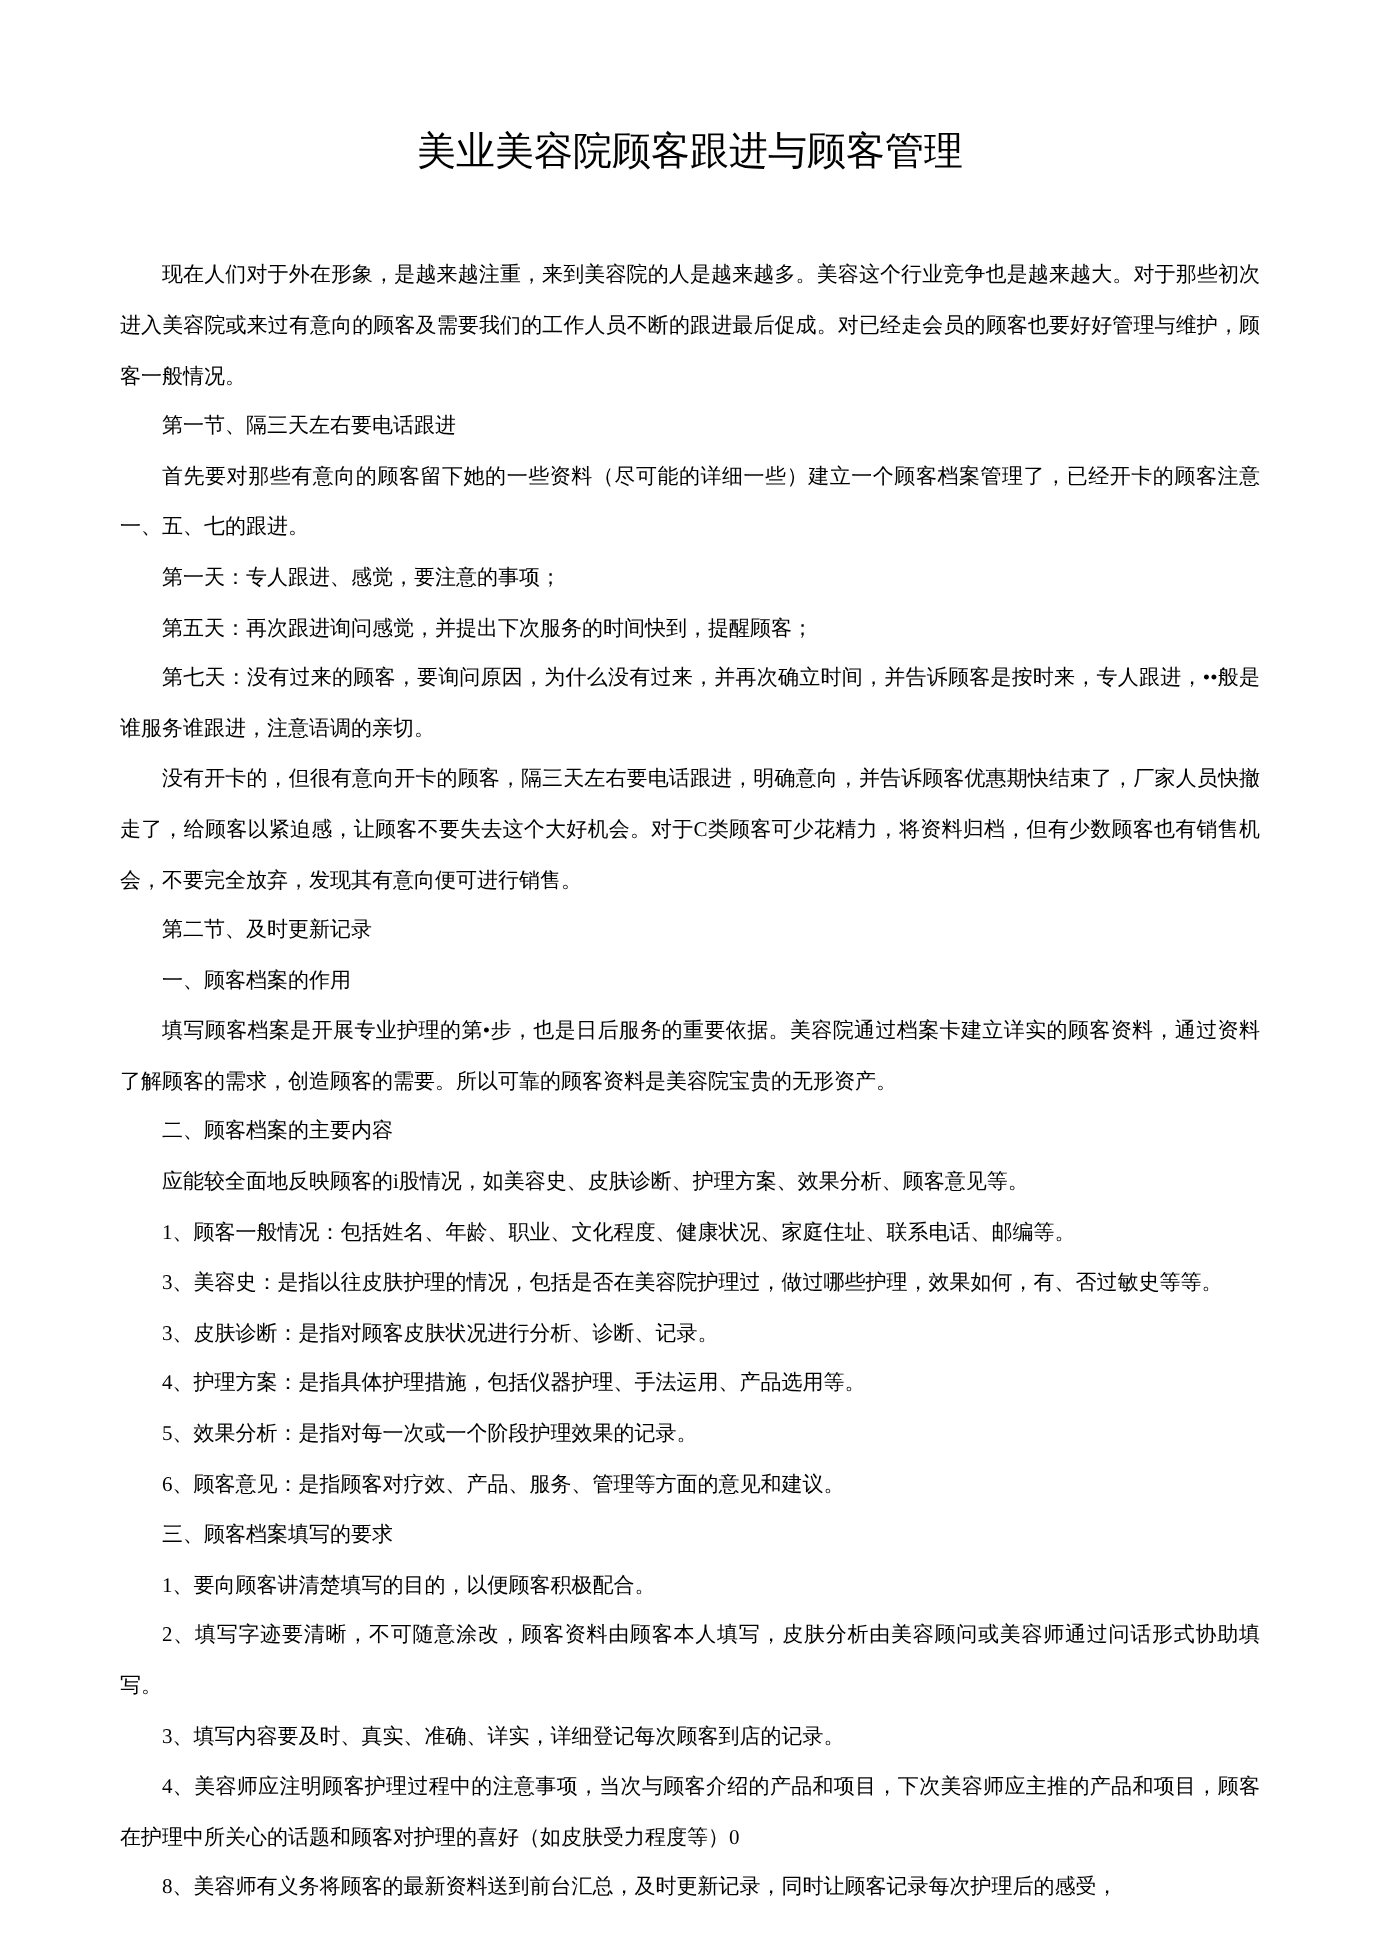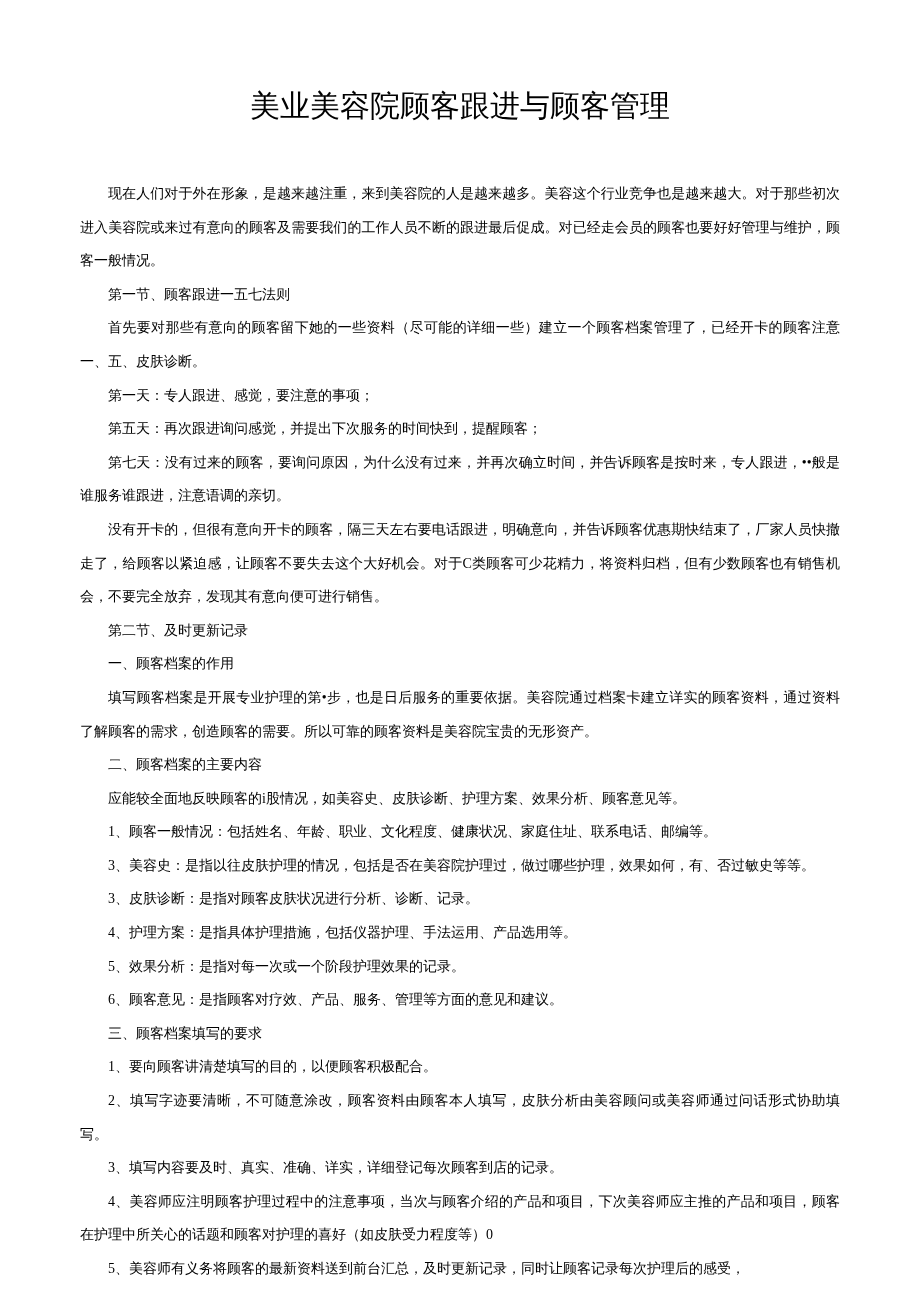--- a/index.html
+++ b/index.html
@@ -12,52 +12,52 @@
       background: #ffffff;
       width: 920px;
       margin: 0 auto;
       padding: 70px 80px 50px 80px;
       color: #000000;
       font-size: 14px;
       line-height: 2.4;
     }
     .title {
       text-align: center;
-      font-size: 30px;
+      font-size: 26px;
       font-weight: normal;
       margin-bottom: 35px;
       font-family: "SimSun", "宋体", serif;
     }
     .paragraph {
       text-indent: 2em;
       margin-bottom: 0;
       text-align: justify;
     }
   </style>
 </head>
 <body>
 
 <h1 class="title">美业美容院顾客跟进与顾客管理</h1>
 
 <p class="paragraph">现在人们对于外在形象，是越来越注重，来到美容院的人是越来越多。美容这个行业竞争也是越来越大。对于那些初次进入美容院或来过有意向的顾客及需要我们的工作人员不断的跟进最后促成。对已经走会员的顾客也要好好管理与维护，顾客一般情况。</p>
-<p class="paragraph">第一节、顾客跟进一五七法则</p>
-<p class="paragraph">首先要对那些有意向的顾客留下她的一些资料（尽可能的详细一些）建立一个顾客档案管理了，已经开卡的顾客注意一、五、皮肤诊断。</p>
+<p class="paragraph">第一节、隔三天左右要电话跟进</p>
+<p class="paragraph">首先要对那些有意向的顾客留下她的一些资料（尽可能的详细一些）建立一个顾客档案管理了，已经开卡的顾客注意一、五、七的跟进。</p>
 <p class="paragraph">第一天：专人跟进、感觉，要注意的事项；</p>
 <p class="paragraph">第五天：再次跟进询问感觉，并提出下次服务的时间快到，提醒顾客；</p>
 <p class="paragraph">第七天：没有过来的顾客，要询问原因，为什么没有过来，并再次确立时间，并告诉顾客是按时来，专人跟进，••般是谁服务谁跟进，注意语调的亲切。</p>
 <p class="paragraph">没有开卡的，但很有意向开卡的顾客，隔三天左右要电话跟进，明确意向，并告诉顾客优惠期快结束了，厂家人员快撤走了，给顾客以紧迫感，让顾客不要失去这个大好机会。对于C类顾客可少花精力，将资料归档，但有少数顾客也有销售机会，不要完全放弃，发现其有意向便可进行销售。</p>
 <p class="paragraph">第二节、及时更新记录</p>
 <p class="paragraph">一、顾客档案的作用</p>
 <p class="paragraph">填写顾客档案是开展专业护理的第•步，也是日后服务的重要依据。美容院通过档案卡建立详实的顾客资料，通过资料了解顾客的需求，创造顾客的需要。所以可靠的顾客资料是美容院宝贵的无形资产。</p>
 <p class="paragraph">二、顾客档案的主要内容</p>
 <p class="paragraph">应能较全面地反映顾客的i股情况，如美容史、皮肤诊断、护理方案、效果分析、顾客意见等。</p>
 <p class="paragraph">1、顾客一般情况：包括姓名、年龄、职业、文化程度、健康状况、家庭住址、联系电话、邮编等。</p>
 <p class="paragraph">3、美容史：是指以往皮肤护理的情况，包括是否在美容院护理过，做过哪些护理，效果如何，有、否过敏史等等。</p>
 <p class="paragraph">3、皮肤诊断：是指对顾客皮肤状况进行分析、诊断、记录。</p>
 <p class="paragraph">4、护理方案：是指具体护理措施，包括仪器护理、手法运用、产品选用等。</p>
 <p class="paragraph">5、效果分析：是指对每一次或一个阶段护理效果的记录。</p>
 <p class="paragraph">6、顾客意见：是指顾客对疗效、产品、服务、管理等方面的意见和建议。</p>
 <p class="paragraph">三、顾客档案填写的要求</p>
 <p class="paragraph">1、要向顾客讲清楚填写的目的，以便顾客积极配合。</p>
 <p class="paragraph">2、填写字迹要清晰，不可随意涂改，顾客资料由顾客本人填写，皮肤分析由美容顾问或美容师通过问话形式协助填写。</p>
 <p class="paragraph">3、填写内容要及时、真实、准确、详实，详细登记每次顾客到店的记录。</p>
 <p class="paragraph">4、美容师应注明顾客护理过程中的注意事项，当次与顾客介绍的产品和项目，下次美容师应主推的产品和项目，顾客在护理中所关心的话题和顾客对护理的喜好（如皮肤受力程度等）0</p>
-<p class="paragraph">5、美容师有义务将顾客的最新资料送到前台汇总，及时更新记录，同时让顾客记录每次护理后的感受，</p>
+<p class="paragraph">8、美容师有义务将顾客的最新资料送到前台汇总，及时更新记录，同时让顾客记录每次护理后的感受，</p>
 
 </body></html>

